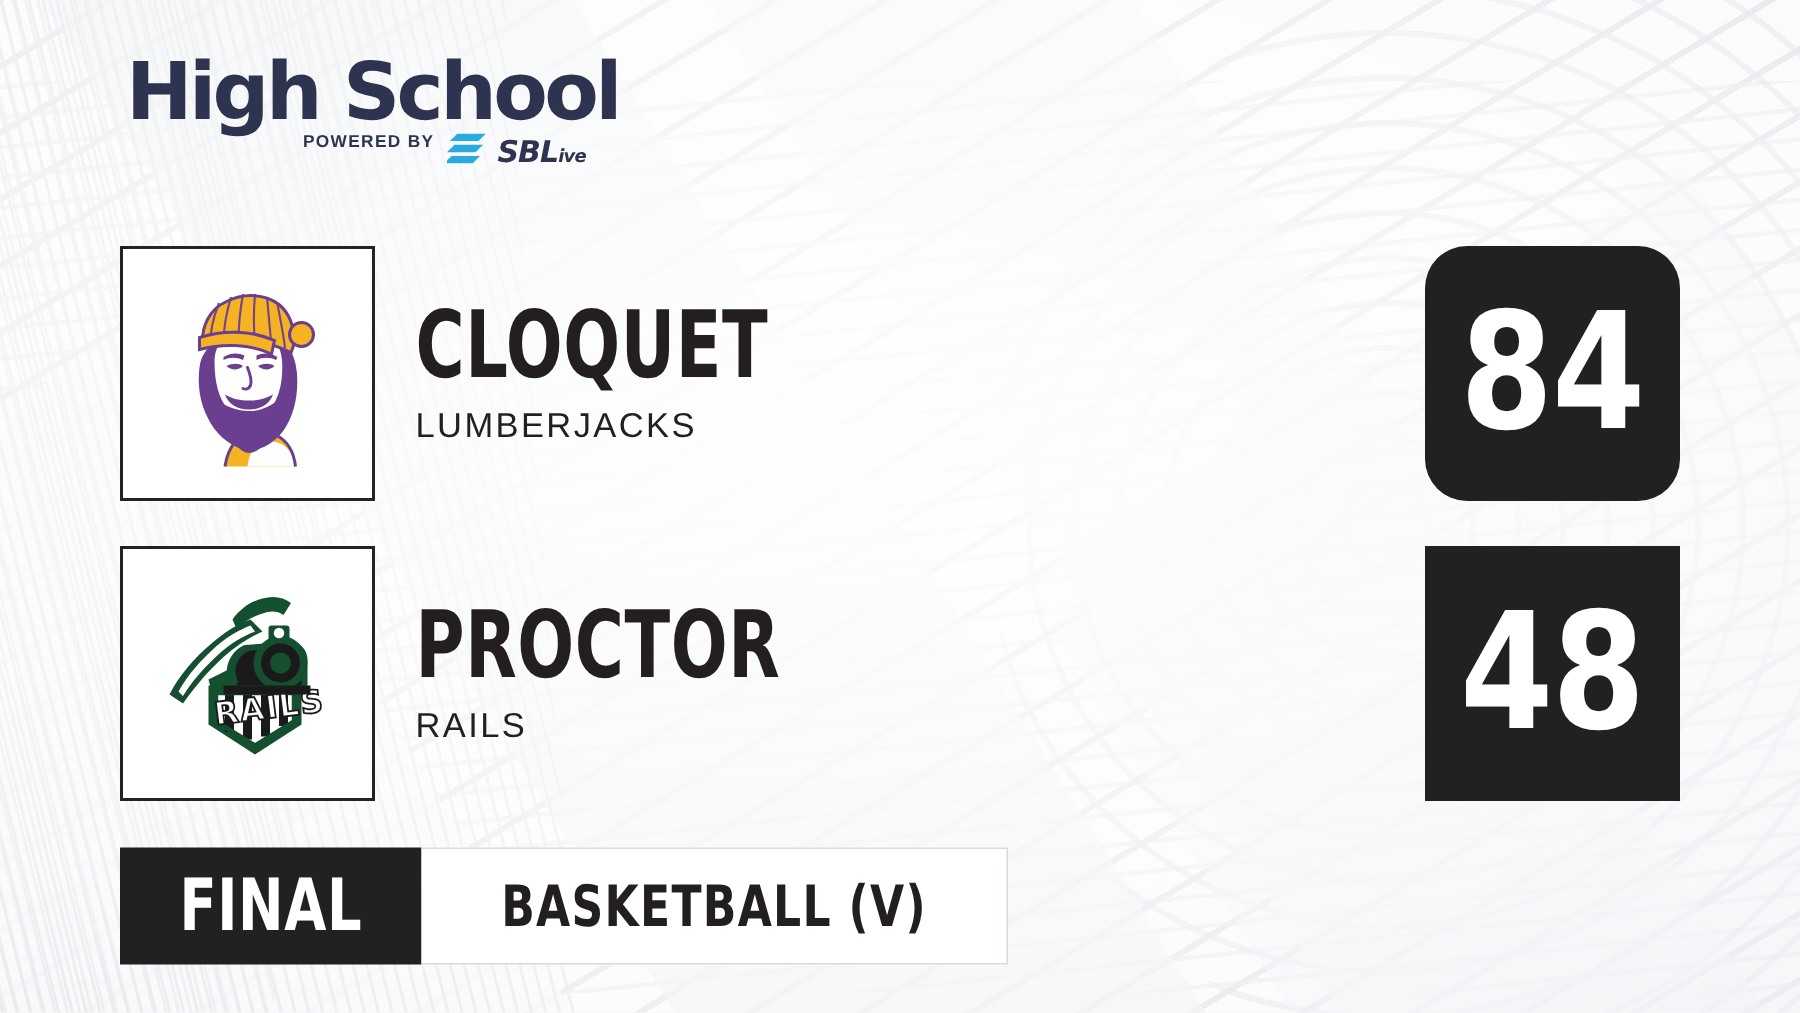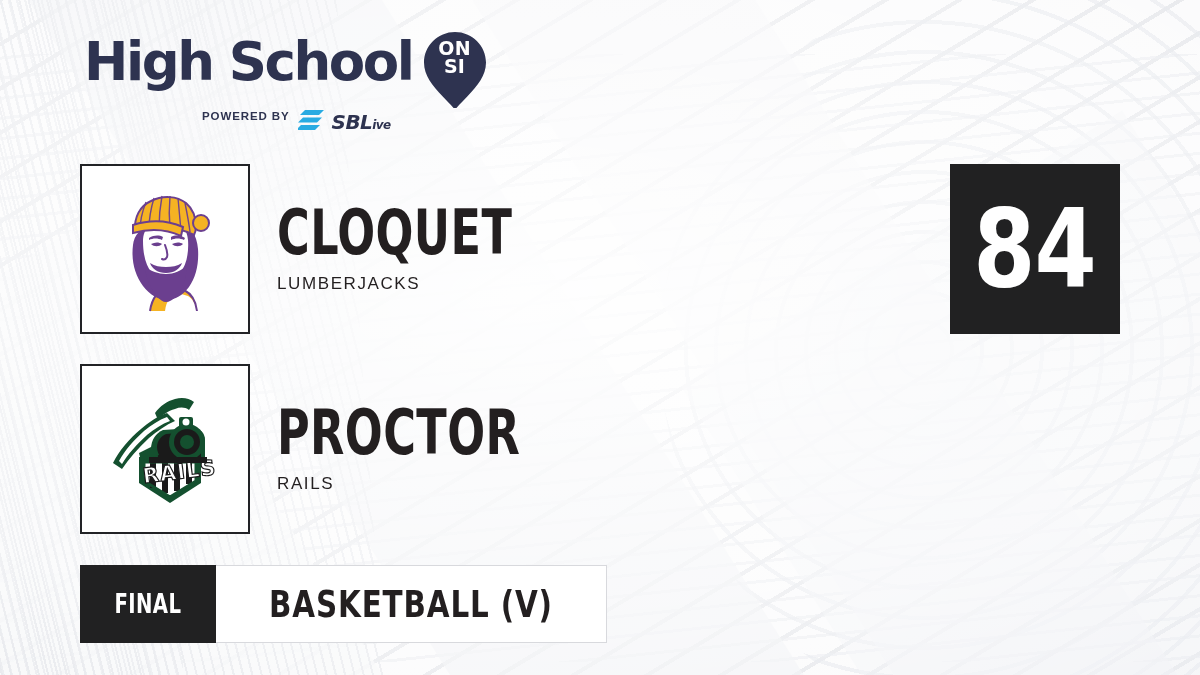--- a/index.html
+++ b/index.html
@@ -133,46 +133,46 @@
 
   .team-txt { margin-left:27px; }
   .team-name {
     font-family:"DejaVu Sans Condensed","DejaVu Sans", sans-serif;
     font-size:62px; line-height:.94; font-weight:700;
     color:#231f20; letter-spacing:.5px;
     transform:scaleX(.80); transform-origin:left center;
     white-space:nowrap;
   }
   .team-sub {
-    margin-top:11px; font-size:17px; font-weight:400;
+    margin-top:11px; font-size:23px; font-weight:400;
     color:#231f20; letter-spacing:1.6px; white-space:nowrap;
   }
 
   
   .score-box {
     position:absolute; left:950px; width:170px; height:170px;
     background:#212122; display:flex; align-items:center; justify-content:center;
   }
-  .score-1 { top:164px; }
+  .score-1 { top:164px;border-radius:28px; }
   .score-2 { top:364px; }
   .score-val {
     font-family:"DejaVu Sans Condensed","DejaVu Sans", sans-serif;
     font-size:108px; font-weight:700; color:#fff;
     line-height:1; letter-spacing:-1px;
     transform:scaleX(.92); transform-origin:center;
   }
 
   
   .statusbar { position:absolute; left:80px; top:565px; display:flex; height:78px; }
   .status-final {
     background:#212122; color:#fff;
     display:flex; align-items:center; justify-content:center;
     padding:0 28px;
     font-family:"DejaVu Sans Condensed","DejaVu Sans", sans-serif;
-    font-size:26px; font-weight:700; letter-spacing:.5px;
+    font-size:48px; font-weight:700; letter-spacing:.5px;
     transform-origin:center;
   }
   .status-final span { display:block; transform:scaleX(.84); }
   .status-sport {
     background:#fff; color:#231f20;
     border:1px solid #d8d9dd; border-left:none;
     display:flex; align-items:center; justify-content:center;
     padding:16px 30px;
     font-family:"DejaVu Sans Condensed","DejaVu Sans", sans-serif;
     font-size:38px; font-weight:700; letter-spacing:1px;
@@ -195,31 +195,20 @@
   <div class="bg-layer bg-fan2"></div>
   <div class="bg-layer bg-soft"></div>
 </div>
 
 <div id="stage">
 
   <div class="brand">
     <div class="brand-row">
       <div class="brand-word">High School</div>
 
-      <div class="pin">
-        <svg width="62" height="76" viewBox="0 0 62 76" aria-hidden="true">
-          <path d="M31 0C13.9 0 0 13.7 0 30.6c0 13.1 8.3 23 18.5 33.6
-                   4.2 4.4 8.2 8.3 10.4 11.1a2.7 2.7 0 0 0 4.2 0c2.2-2.8
-                   6.2-6.7 10.4-11.1C53.7 53.6 62 43.7 62 30.6 62 13.7 48.1 0 31 0z" fill="#2e3350"></path>
-        </svg>
-        <div class="pin-txt">
-          <div>ON</div>
-          <div>SI</div>
-        </div>
-      </div>
     </div>
 
     <div class="powered">
       <div class="powered-lbl">POWERED BY</div>
       <svg class="sb-mark" width="26" height="20" viewBox="0 0 26 20" aria-hidden="true">
         <path d="M7 0h19l-5 5H2z" fill="#29abe2"></path>
         <path d="M5 7.5h19l-5 5H0z" fill="#29abe2"></path>
         <path d="M3 15h19l-5 5H-2z" fill="#29abe2"></path>
       </svg>
       <div class="sb-word"><span>SBL</span><span class="lo">ive</span></div>
@@ -313,20 +302,23 @@
     </div>
     <div class="team-txt">
       <div class="team-name">PROCTOR</div>
       <div class="team-sub">RAILS</div>
     </div>
   </div>
 
   <div class="score-box score-1">
     <div class="score-val">84</div>
   </div>
+  <div class="score-box score-2">
+    <div class="score-val">48</div>
+  </div>
 
   <div class="statusbar">
     <div class="status-final">
       <span>FINAL</span>
     </div>
     <div class="status-sport">
       <span>BASKETBALL (V)</span>
     </div>
   </div>
 

